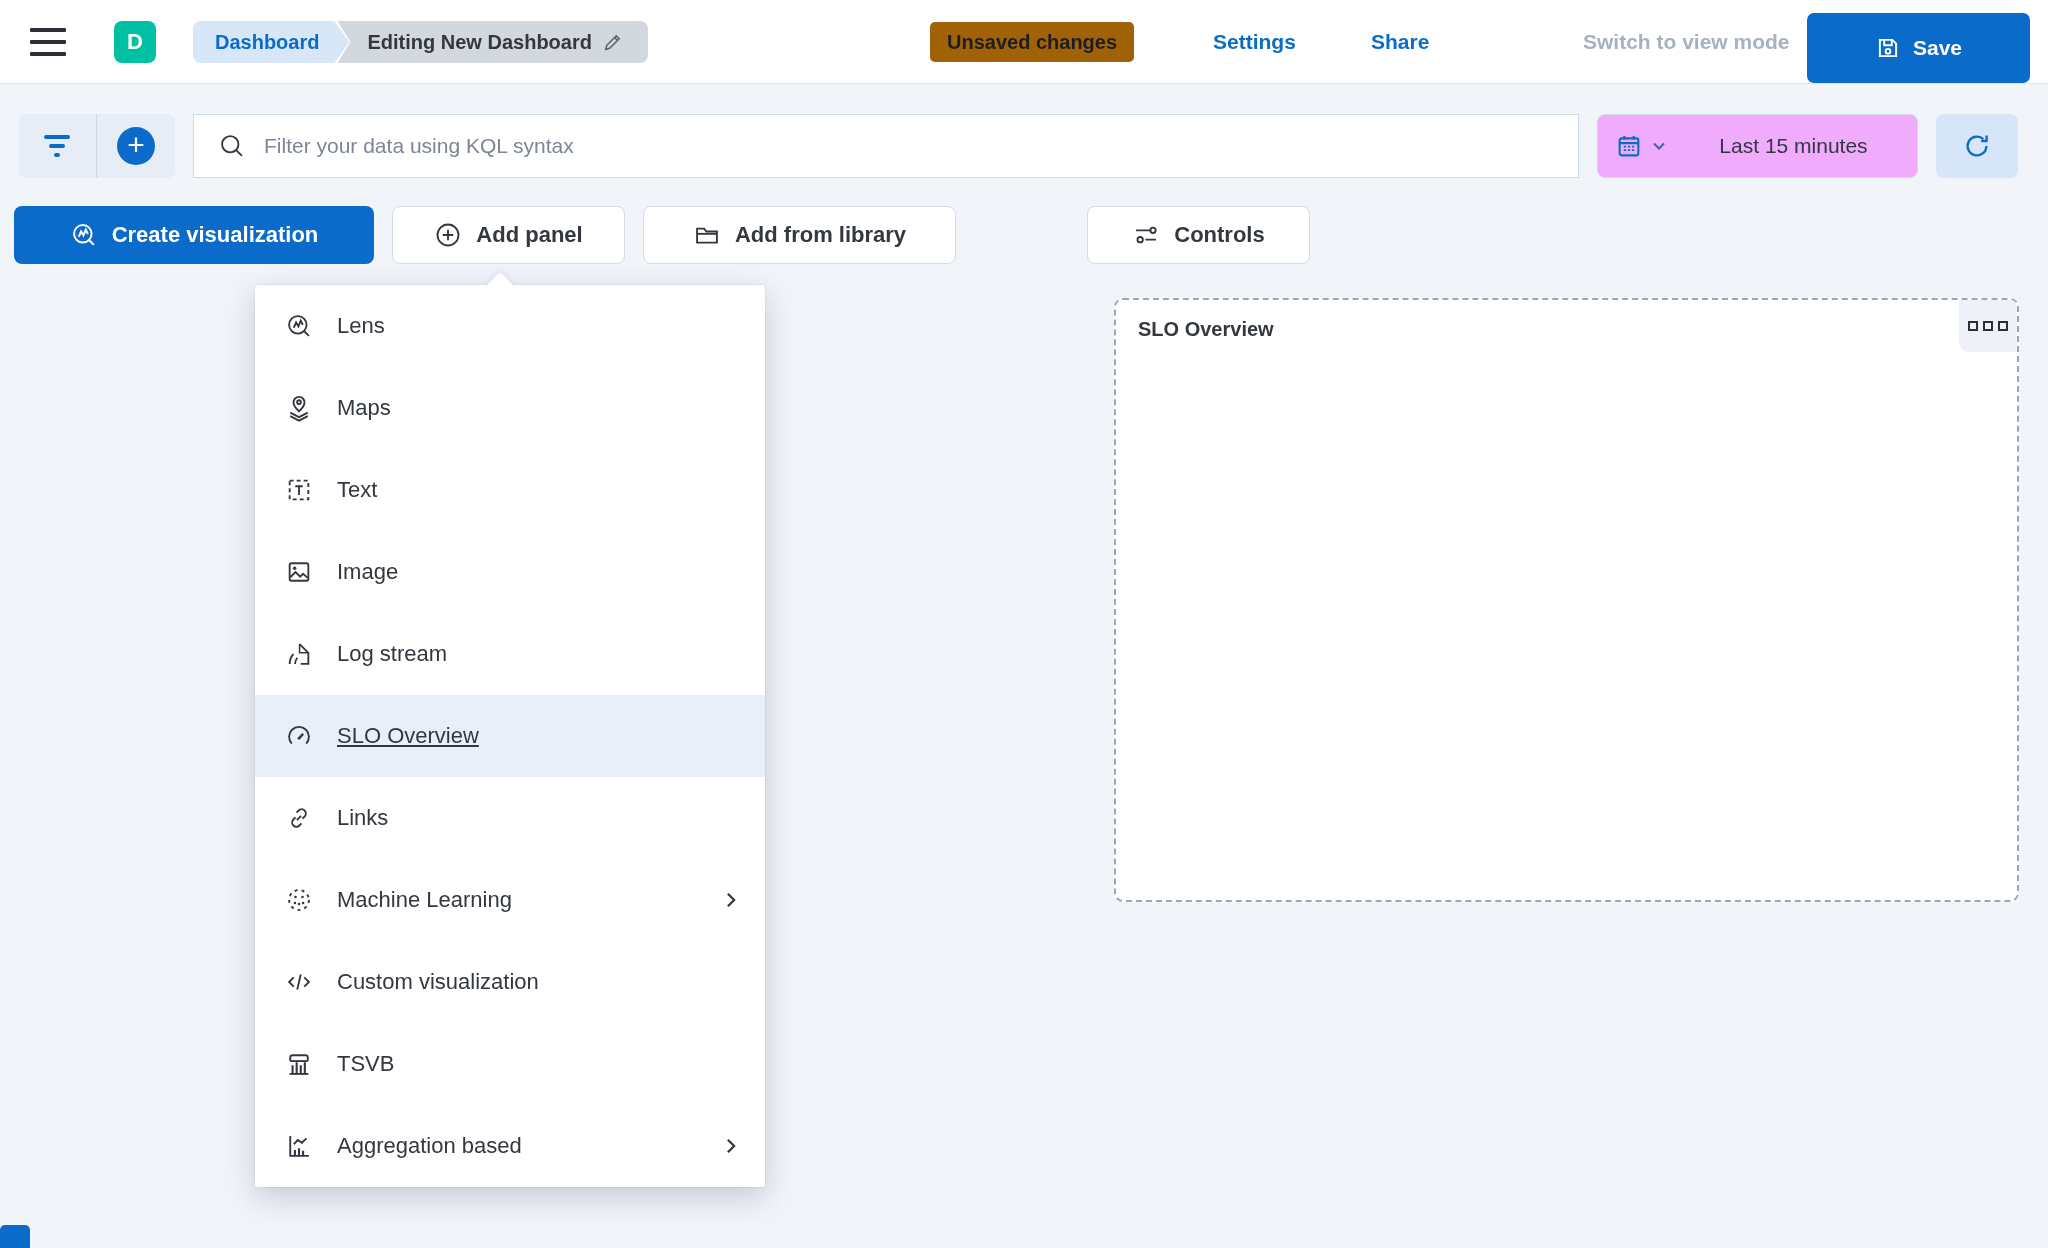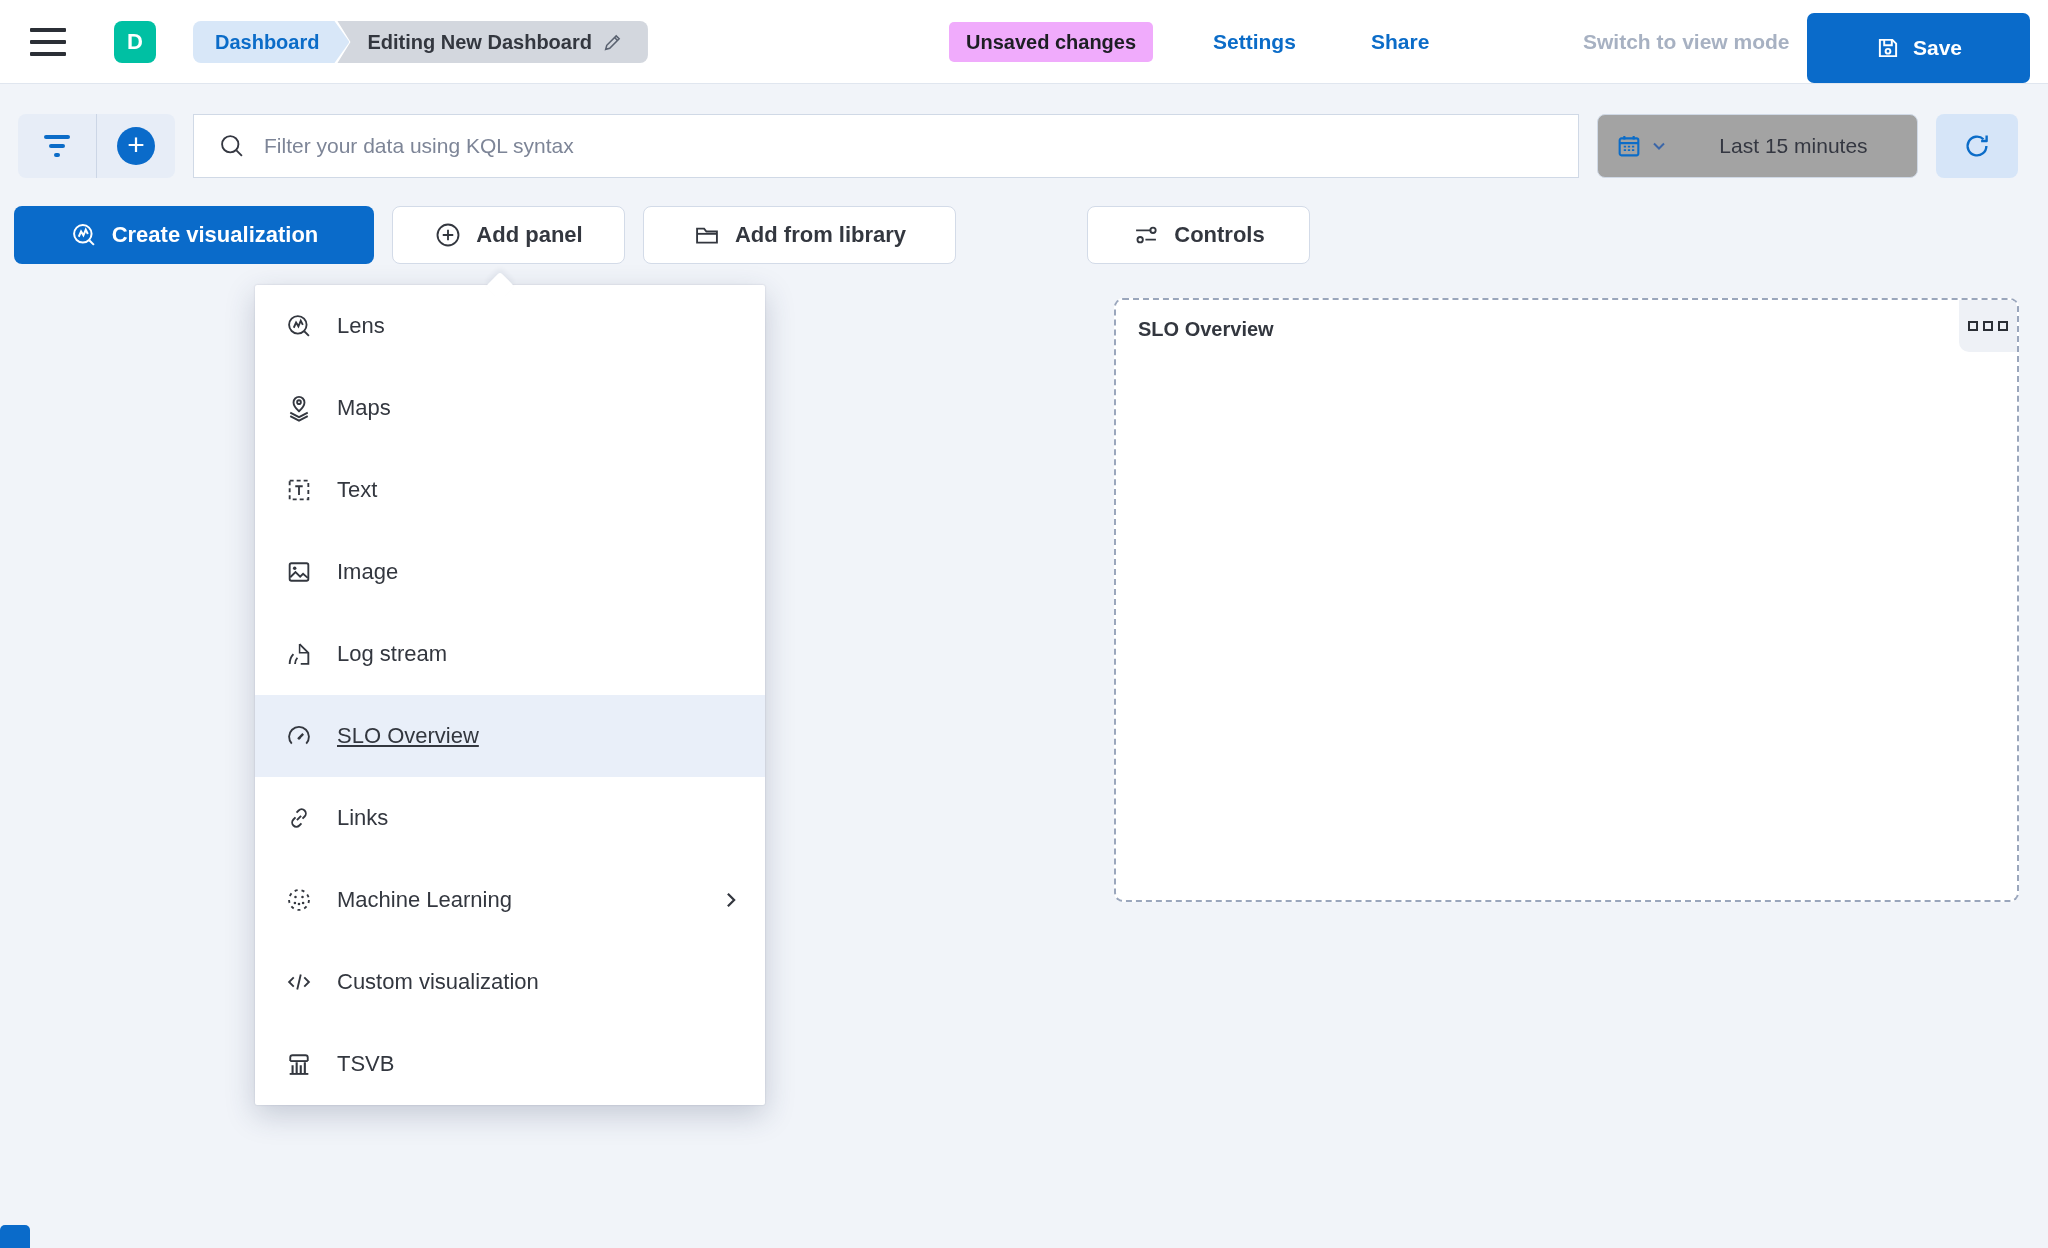--- a/index.html
+++ b/index.html
@@ -7,37 +7,37 @@
   body { font-family:"Liberation Sans","DejaVu Sans",sans-serif; background:#f1f4f9; position:relative; color:#343741; }
 
   
   .topbar { position:absolute; top:0; left:0; width:2048px; height:84px; background:#fff; border-bottom:1px solid #e0e6ef; }
   .hamburger { position:absolute; left:30px; top:24px; width:40px; height:36px; display:flex; flex-direction:column; justify-content:space-between; padding:4px 0; cursor:pointer; }
   .hamburger span { display:block; width:36px; height:4px; background:#2b2f36; border-radius:1px; }
   .logo { position:absolute; left:114px; top:21px; width:42px; height:42px; background:#00c0a3; border-radius:8px; display:flex; align-items:center; justify-content:center; color:#fff; font-weight:bold; font-size:22px; }
   .crumbs { position:absolute; left:193px; top:21px; height:42px; display:flex; align-items:stretch; }
   .crumb1 { background:#d8e7f8; color:#0b6cc8; font-weight:600; font-size:20px; display:flex; align-items:center; padding:0 30px 0 22px; clip-path:polygon(0 0, calc(100% - 15px) 0, 100% 50%, calc(100% - 15px) 100%, 0 100%); border-radius:8px 0 0 8px; }
   .crumb2 { background:#d3d7de; color:#33373f; font-weight:600; font-size:20px; display:flex; align-items:center; gap:10px; padding:0 24px 0 30px; margin-left:-12px; clip-path:polygon(0 0, 100% 0, 100% 100%, 0 100%, 13px 50%); border-radius:0 8px 8px 0; }
-  .badge-unsaved { position:absolute; left:930px; top:22px; height:40px; background:#f0abfc; border-radius:5px; display:flex; align-items:center; padding:0 17px; font-size:20px; font-weight:700; color:#1d1e24;margin-left:19px; }
+  .badge-unsaved { position:absolute; left:930px; top:22px; height:40px; background:#a16207; border-radius:5px; display:flex; align-items:center; padding:0 17px; font-size:20px; font-weight:700; color:#1d1e24; }
   .top-link { position:absolute; top:0; height:84px; display:flex; align-items:center; font-size:21px; font-weight:700; color:#0b6cc8; cursor:pointer; }
   .top-link.disabled { color:#a7b1c2; font-weight:600; cursor:default; }
   .btn-save { position:absolute; left:1807px; top:13px; width:223px; height:70px; background:#0a6bca; border:none; border-radius:7px; color:#fff; font-size:21px; font-weight:700; font-family:inherit; display:flex; align-items:center; justify-content:center; gap:12px; cursor:pointer; }
 
   
   .filter-group { position:absolute; left:18px; top:114px; width:157px; height:64px; background:#e7edf7; border-radius:8px; display:flex; overflow:hidden; }
   .filter-cell { flex:1; display:flex; align-items:center; justify-content:center; cursor:pointer; }
   .filter-cell + .filter-cell { border-left:1px solid #ccd6e6; }
   .filter-bars { display:flex; flex-direction:column; align-items:center; gap:5px; }
   .filter-bars i { display:block; height:4px; background:#0b6cc8; border-radius:2px; }
   .filter-bars i:nth-child(1){width:26px;} .filter-bars i:nth-child(2){width:16px;} .filter-bars i:nth-child(3){width:6px;}
   .plus-circle { width:38px; height:38px; border-radius:50%; background:#0a6bca; color:#fff; display:flex; align-items:center; justify-content:center; font-size:30px; font-weight:400; line-height:1; padding-bottom:3px; }
   .search-box { position:absolute; left:193px; top:114px; width:1386px; height:64px; background:#fff; border:1px solid #d0d9e6; border-radius:0; display:flex; align-items:center; padding:0 24px; gap:18px; }
   .search-box input { border:none; outline:none; flex:1; font-size:21px; font-family:inherit; color:#343741; background:transparent; }
   .search-box input::placeholder { color:#7d8597; }
-  .datepicker { position:absolute; left:1597px; top:114px; width:321px; height:64px; background:#a3a3a3; border:1px solid #d0d9e6; border-radius:8px; display:flex; align-items:center; }
+  .datepicker { position:absolute; left:1597px; top:114px; width:321px; height:64px; background:#f0abfc; border:1px solid #d0d9e6; border-radius:8px; display:flex; align-items:center; }
   .dp-quick { width:86px; height:100%; display:flex; align-items:center; justify-content:center; gap:8px; cursor:pointer; }
   .dp-text { flex:1; text-align:center; font-size:21px; color:#343741; padding-right:14px; }
   .btn-refresh { position:absolute; left:1936px; top:114px; width:82px; height:64px; background:#d6e5f8; border:none; border-radius:8px; display:flex; align-items:center; justify-content:center; cursor:pointer; }
 
   
   .actions { position:absolute; left:14px; top:206px; height:58px; display:flex; gap:18px; }
   .btn { height:58px; border-radius:8px; display:flex; align-items:center; justify-content:center; gap:14px; font-size:22px; font-family:inherit; cursor:pointer; }
   .btn-primary { background:#0a6bca; color:#fff; border:none; font-weight:700; width:360px; }
   .btn-ghost { background:#fff; color:#33373f; border:1px solid #d3dbe8; font-weight:600; }
   .w-addpanel{width:233px;} .w-library{width:313px;} .w-controls{width:223px; margin-left:113px;}
@@ -286,20 +286,33 @@
   <div class="menu-item">
     <svg width="28" height="28" viewBox="0 0 24 24" fill="none" stroke="#33373f" stroke-width="1.6">
         <path d="M4.5 9.5V6.5a2 2 0 0 1 2-2h11a2 2 0 0 1 2 2v3"></path>
         <path d="M4.5 9.5h15"></path>
         <path d="M6.5 13v7M10 10.5V20M13.5 13v7M17 10.5V20" stroke-width="1.8"></path>
         <path d="M4 20.5h16"></path>
       </svg>
     <span class="mi-label">TSVB</span>
   </div>
 
+  <div class="menu-item">
+    <svg width="28" height="28" viewBox="0 0 24 24" fill="none" stroke="#33373f" stroke-width="1.6">
+        <path d="M4.5 3.5v17h16"></path>
+        <path d="M7.5 10.5l3.5-3.5 3.5 2 4-3.5"></path>
+        <circle cx="11" cy="7" r="1" fill="#33373f" stroke="none"></circle>
+        <circle cx="14.5" cy="9" r="1" fill="#33373f" stroke="none"></circle>
+        <path d="M8.5 20.5v-5M12 20.5v-6.5M15.5 20.5v-4.5" stroke-width="1.8"></path>
+      </svg>
+    <span class="mi-label">Aggregation based</span>
+    <svg class="mi-chevron" width="20" height="20" viewBox="0 0 16 16" fill="none" stroke="#33373f" stroke-width="1.8">
+        <path d="M5.5 3l5 5-5 5"></path>
+      </svg>
+  </div>
 </div>
 
 <div class="panel">
   <div class="panel-header">
     <span class="panel-title">SLO Overview</span>
   </div>
   <div class="panel-options">
     <i></i>
       <i></i>
       <i></i>

